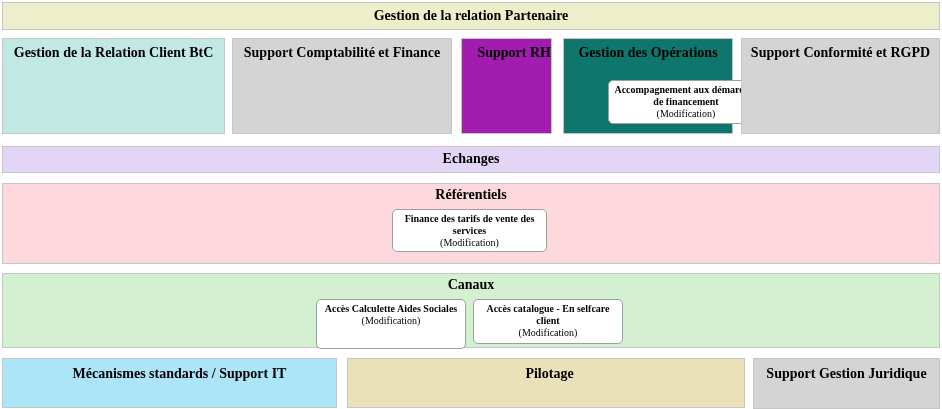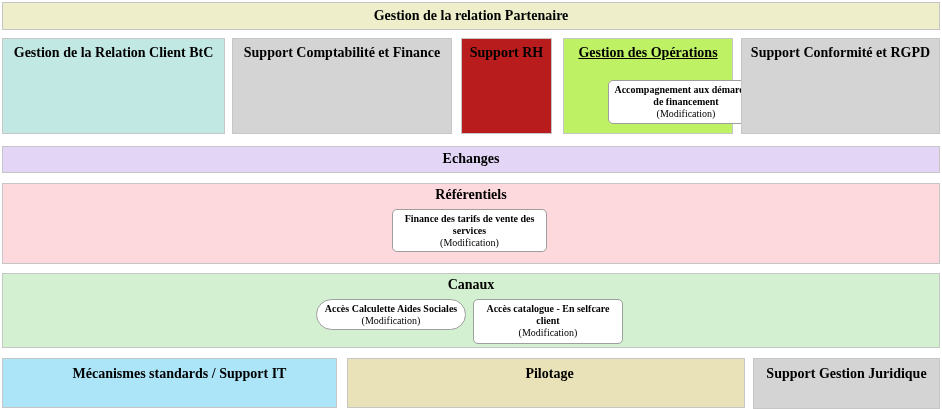--- a/index.html
+++ b/index.html
@@ -46,21 +46,21 @@
   #cap-ops{left:563px;top:38px;width:170px;height:96px;}
   #cap-rgpd{left:741px;top:38px;width:199px;height:96px;}
   #ops-subbox{left:7px;top:41px;width:156px;height:44px;}
   
   #header-bar{left:2px;top:2px;width:938px;height:28px;}
   
   #band-echanges{left:2px;top:146px;width:938px;height:27px;}
   #band-referentiels{left:2px;top:183px;width:938px;height:81px;}
   #ref-subbox{left:389px;top:25px;width:155px;height:43px;}
   #band-canaux{left:2px;top:273px;width:938px;height:75px;}
-  #canaux-subbox-1{left:313px;top:25px;width:150px;height:31px;border-radius:19px;}
+  #canaux-subbox-1{left:313px;top:25px;width:150px;height:50px;}
   #canaux-subbox-2{left:470px;top:25px;width:150px;height:45px;}
   
   #footer-it{left:2px;top:358px;width:335px;height:50px;padding-left:20px;}
   #footer-pilotage{left:347px;top:358px;width:398px;height:50px;padding-left:7px;}
   #footer-juridique{left:753px;top:358px;width:187px;height:51px;}
 </style>
 </head>
 <body>
 
 <div id="canvas">
@@ -70,25 +70,25 @@
   </div>
 
   <div class="block vcenter" id="header-bar" style="background-color: rgb(238, 239, 202);">
     <span class="title">Gestion de la relation Partenaire</span>
   </div>
 
   <div class="block pad-top" id="cap-compta" style="background-color: rgb(212, 212, 212);">
     <span class="title">Support Comptabilité et Finance</span>
   </div>
 
-  <div class="block pad-top" id="cap-rh" style="background-color: #b91c1c;">
+  <div class="block pad-top" id="cap-rh" style="background-color: #a21caf; text-align: right;">
     <span class="title">Support RH</span>
   </div>
 
-  <div class="block pad-top" id="cap-ops" style="background-color: #bef264; text-decoration: underline;">
+  <div class="block pad-top" id="cap-ops" style="background-color: #0f766e;">
     <span class="title">Gestion des Opérations</span>
     <div class="subbox" id="ops-subbox" style="background-color: rgb(255, 255, 255); margin-left: 37px;">
       <span class="sub-title">Accompagnement aux démarches de financement</span>
       <span class="sub-status">(Modification)</span>
     </div>
   </div>
 
   <div class="block vcenter" id="band-echanges" style="background-color: rgb(227, 213, 246);">
     <span class="title">Echanges</span>
   </div>

